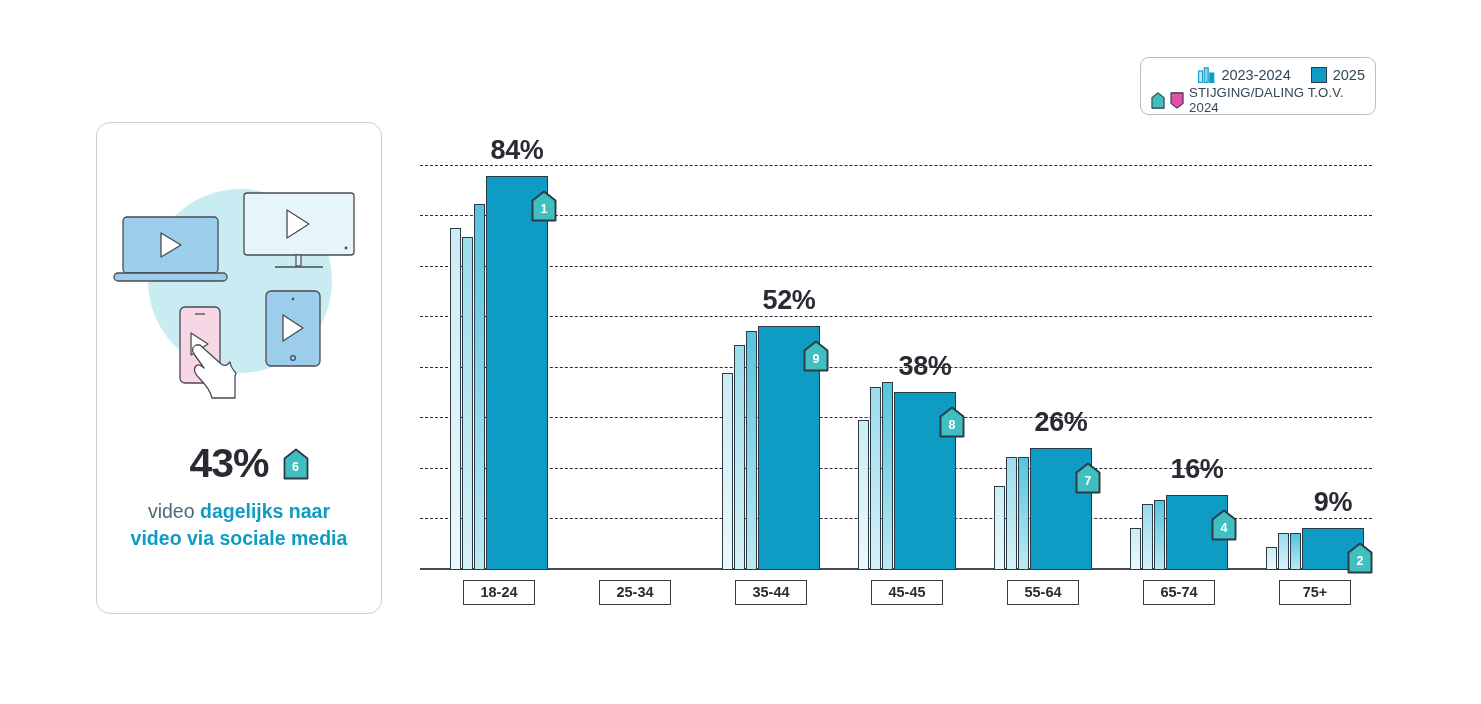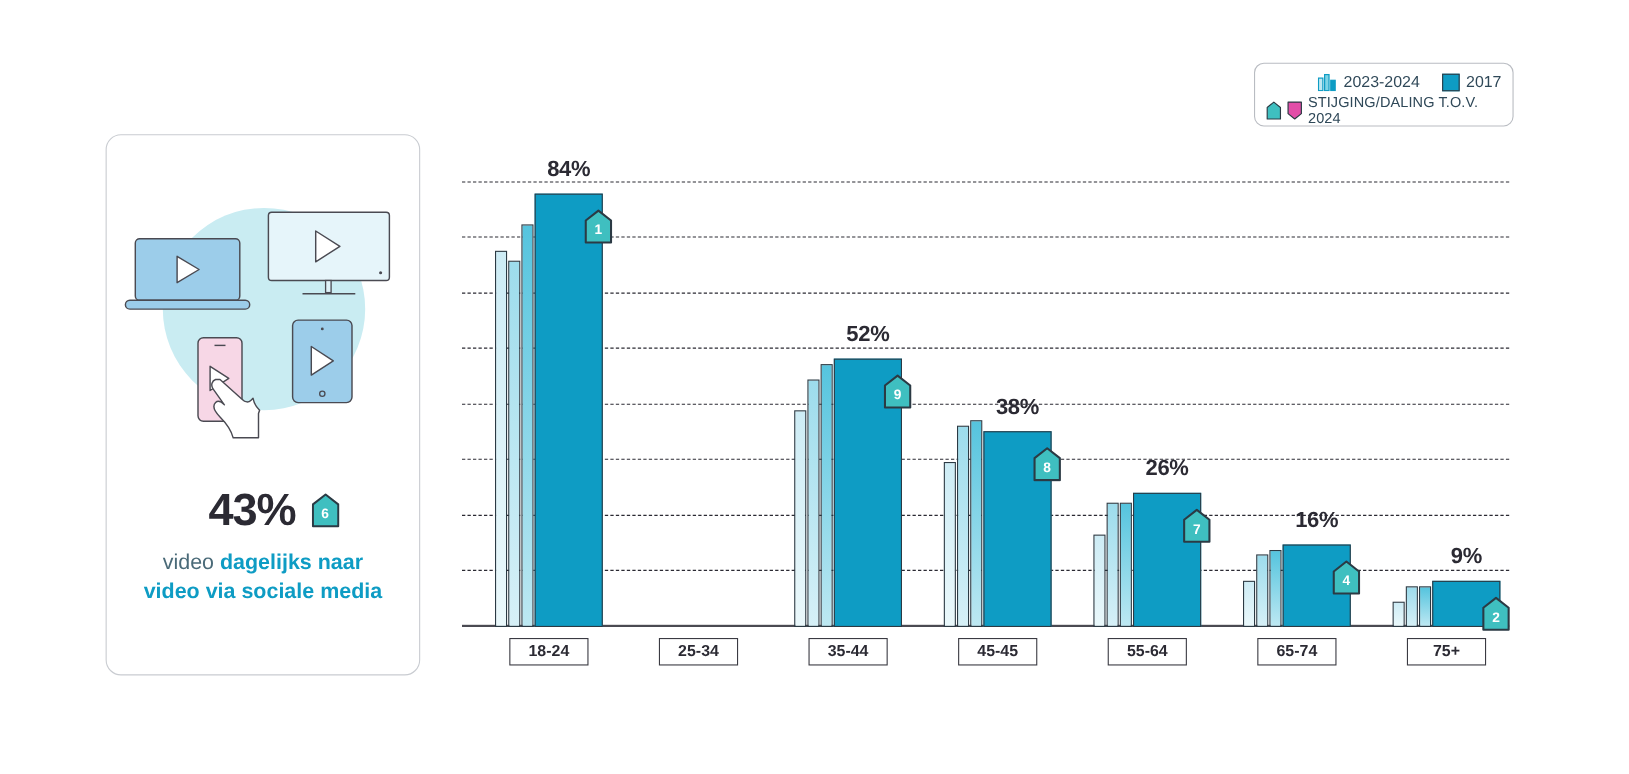--- a/index.html
+++ b/index.html
@@ -110,21 +110,21 @@
   .tbar { border: 1.4px solid #2b3a44; }
   .tbar.y1 { background: linear-gradient(to bottom, #cdecf5, #eaf8fb); }
   .tbar.y2 { background: linear-gradient(to bottom, #9ddcec, #d6f0f7); }
   .tbar.y3 { background: linear-gradient(to bottom, #55c4de, #bde8f2); }
   .mbar {
     background: #0e9cc4;
     border: 1.6px solid #2b3a44;
   }
   .pct {
     position: absolute;
-    font-size: 20px; font-weight: 700; color: #2b2a33;
+    font-size: 27px; font-weight: 700; color: #2b2a33;
     white-space: nowrap; text-align: center;
     letter-spacing: -.3px;
   }
   .grp-badge { position: absolute; }
 
   .cat-label {
     position: absolute;
     border: 1.4px solid #3a3a42;
     background: #fff;
     font-size: 14.5px; font-weight: 700; color: #2b2a33;
@@ -202,21 +202,21 @@
       <div class="lg-item">
         <svg width="17" height="16" viewBox="0 0 17 16">
           <rect x="0.6" y="4" width="4" height="11.4" fill="#bfe8f2" stroke="#0e9cc4" stroke-width="1.1"></rect>
           <rect x="6.2" y="0.8" width="4" height="14.6" fill="#7fd4e6" stroke="#0e9cc4" stroke-width="1.1"></rect>
           <rect x="11.8" y="6" width="4" height="9.4" fill="#0e9cc4" stroke="#0e9cc4" stroke-width="1.1"></rect>
         </svg>
         <span class="lg-label">2023-2024</span>
       </div>
       <div class="lg-item">
         <span class="sw-2025"></span>
-        <span class="lg-label">2017</span>
+        <span class="lg-label">2025</span>
       </div>
     </div>
     <div class="legend-row2">
       <svg width="15" height="19" viewBox="0 0 26 32">
         <path d="M13 1.8 L24.2 10.8 L24.2 30.2 L1.8 30.2 L1.8 10.8 Z" fill="#3fbfc0" stroke="#2b3a44" stroke-width="2" stroke-linejoin="round"></path>
       </svg>
       <svg width="15" height="19" viewBox="0 0 26 32">
         <path d="M13 30.2 L1.8 21.2 L1.8 1.8 L24.2 1.8 L24.2 21.2 Z" fill="#e24ea8" stroke="#2b3a44" stroke-width="2" stroke-linejoin="round"></path>
       </svg>
       <span class="lg-label-sm">STIJGING/DALING T.O.V. 2024</span>

